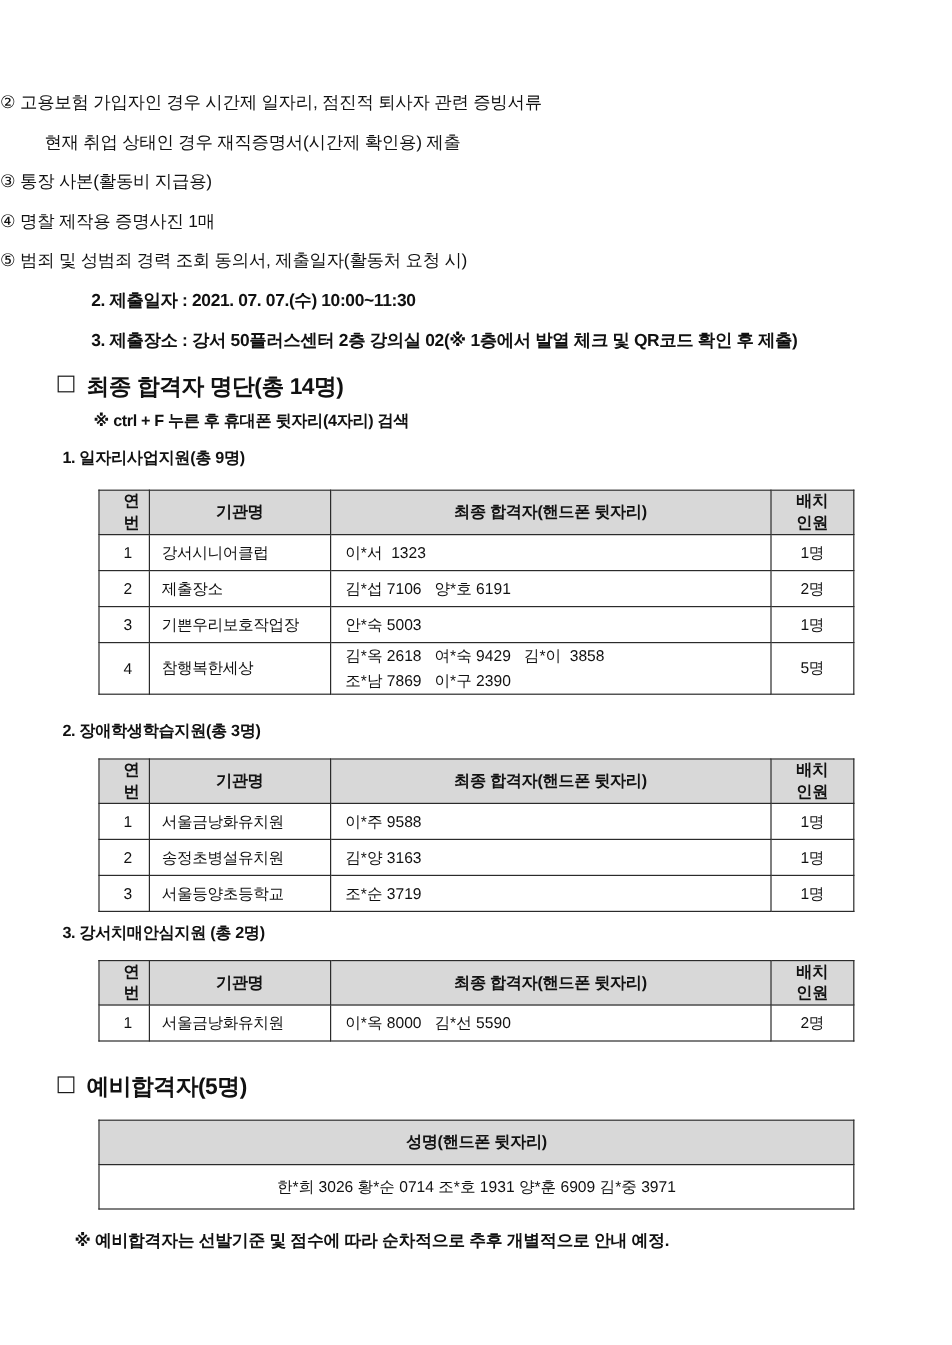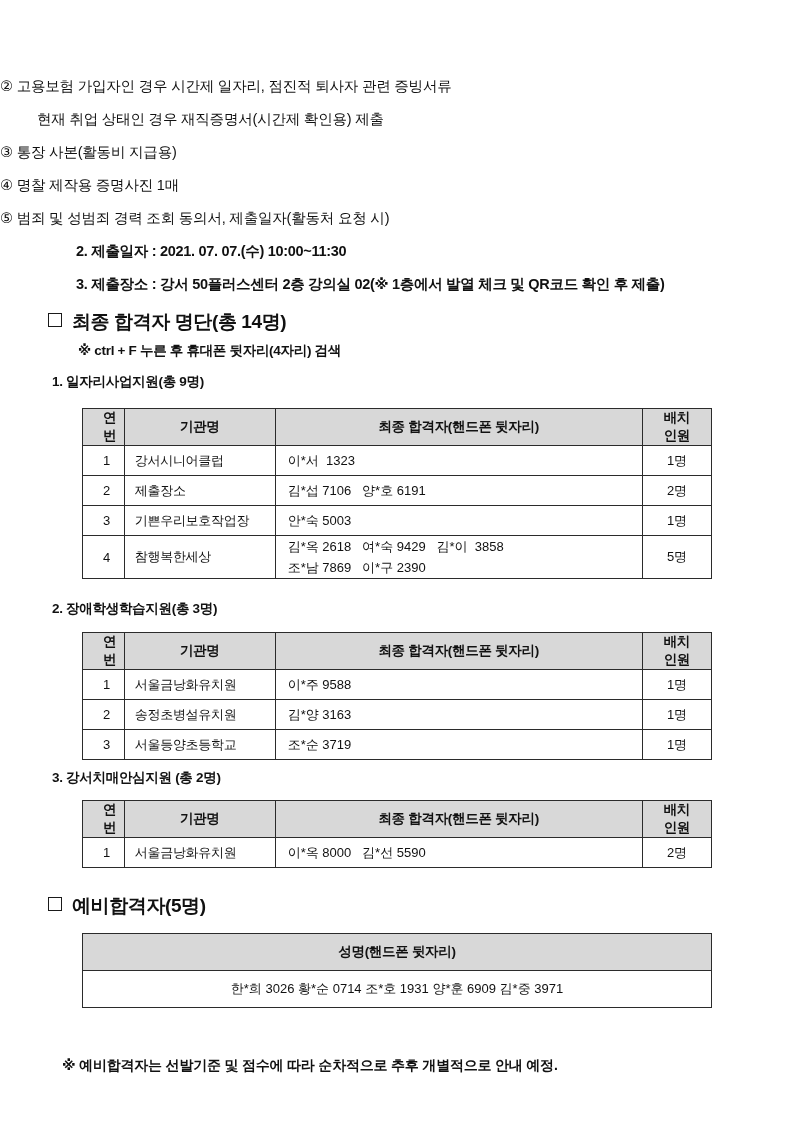--- a/index.html
+++ b/index.html
@@ -317,15 +317,15 @@
         <th>성명(핸드폰 뒷자리)</th>
       </tr>
     </thead>
     <tbody>
       <tr>
         <td>한*희 3026  황*순 0714  조*호 1931  양*훈 6909  김*중 3971</td>
       </tr>
     </tbody>
   </table>
 
-  <div class="footer-note" style="top:1025px;margin-top:32px;">※ 예비합격자는 선발기준 및 점수에 따라 순차적으로 추후 개별적으로 안내 예정.</div>
+  <div class="footer-note" style="top:1025px;">※ 예비합격자는 선발기준 및 점수에 따라 순차적으로 추후 개별적으로 안내 예정.</div>
 
 </div>
 
 </body></html>

